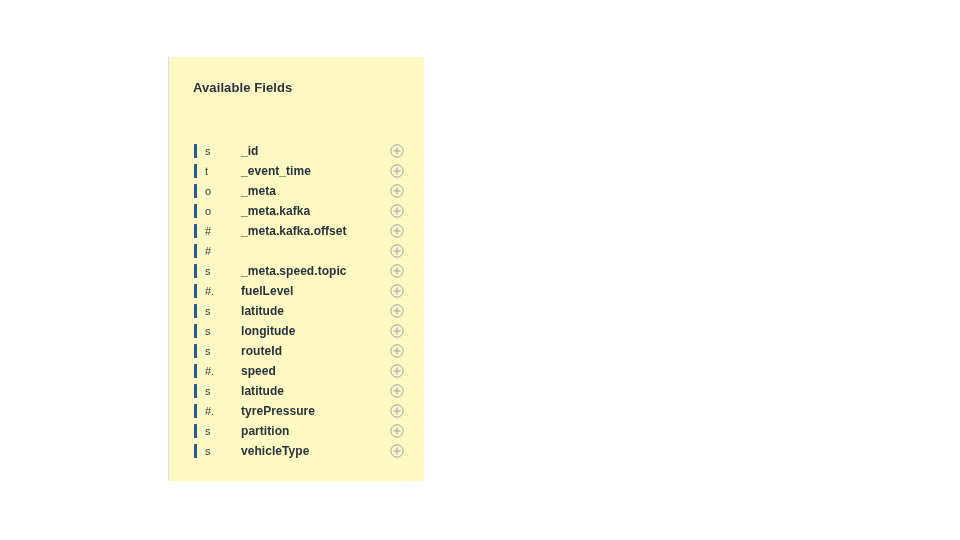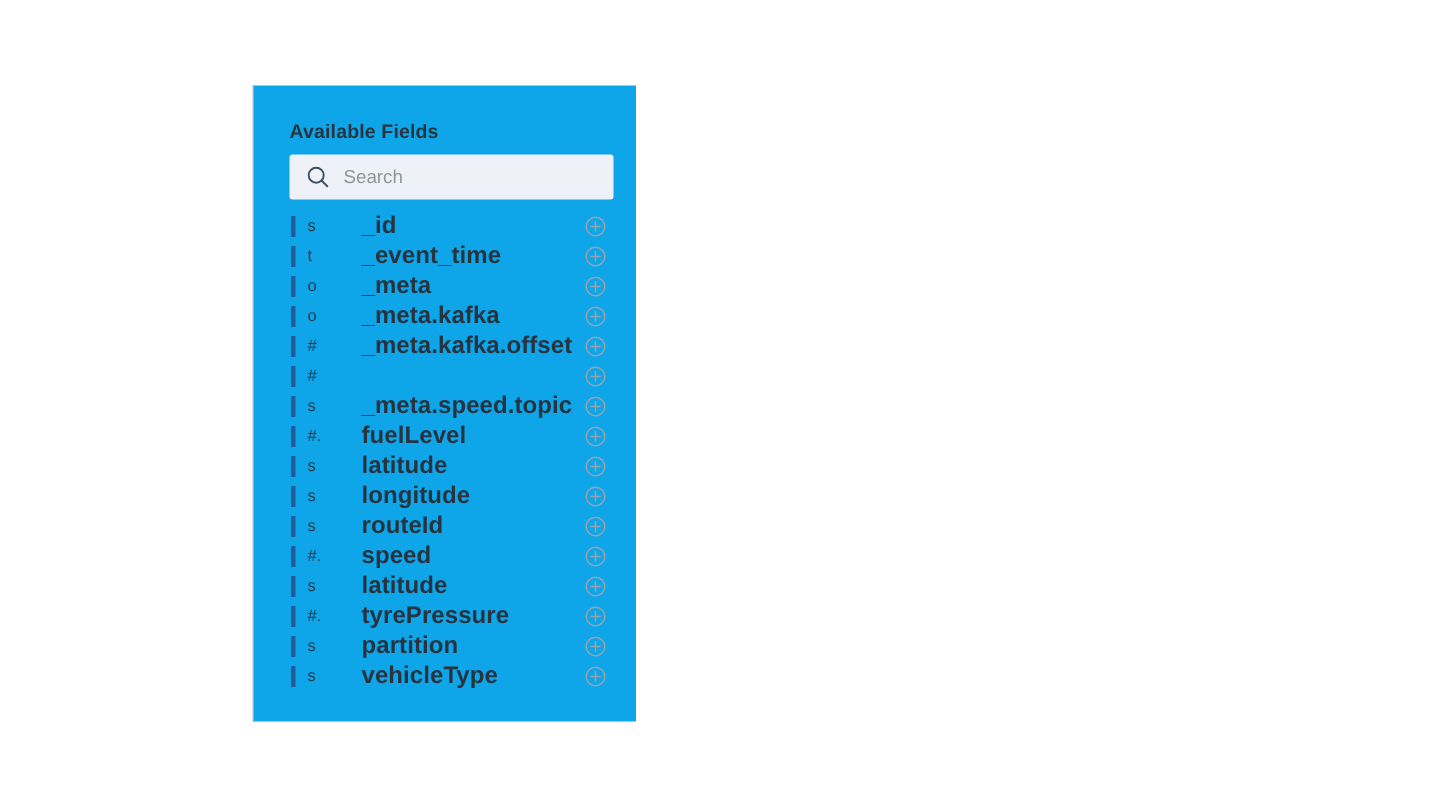--- a/index.html
+++ b/index.html
@@ -24,21 +24,21 @@
 
   
   .fields-panel {
     position: absolute;
     left: 168px;
     top: 57px;
     width: 256px;
     height: 424px;
     border-left: 1px solid #d9dde3;
     box-sizing: border-box;
-    background: #0ea5e9;
+    background: #fef9c3;
   }
 
   .panel-title {
     position: absolute;
     left: 24px;
     top: 23px;
     font-size: 13px;
     font-weight: bold;
     color: #27343f;
     letter-spacing: 0.1px;
@@ -114,21 +114,21 @@
     font-size: 11px;
     color: #2b3a47;
     line-height: 16px;
     text-align: left;
     white-space: nowrap;
   }
   .field-name {
     position: absolute;
     left: 72px;
     top: 1px;
-    font-size: 16px;
+    font-size: 12px;
     font-weight: bold;
     color: #27343f;
     line-height: 18px;
     white-space: nowrap;
     letter-spacing: 0.05px;
   }
   .add-button {
     position: absolute;
     left: 221px;
     top: 3px;
@@ -141,29 +141,20 @@
 </style>
 </head>
 <body>
 
 <div id="app">
 
   <div class="fields-panel">
 
     <div class="panel-title">Available Fields</div>
 
-    <div class="search-box">
-      <span class="search-icon">
-        <svg width="16" height="16" viewBox="0 0 16 16" fill="none" stroke="currentColor" stroke-width="1.3">
-          <circle cx="6.8" cy="6.8" r="5"></circle>
-          <line x1="10.5" y1="10.5" x2="14.2" y2="14.2" stroke-linecap="round"></line>
-        </svg>
-      </span>
-      <input class="search-input" type="text" placeholder="Search" style="">
-    </div>
 
     <div class="field-list" id="field-list">
         <div class="field-row">
     <span class="type-bar" style="background: rgb(31, 92, 153);"></span>
     <span class="type-glyph">s</span>
     <span class="field-name">_id</span>
     <span class="add-button">
       <svg width="14" height="14" viewBox="0 0 14 14" fill="none" stroke="currentColor" stroke-width="1">
         <circle cx="7" cy="7" r="6.2"></circle>
         <line x1="7" y1="3.9" x2="7" y2="10.1" stroke-linecap="round"></line>

